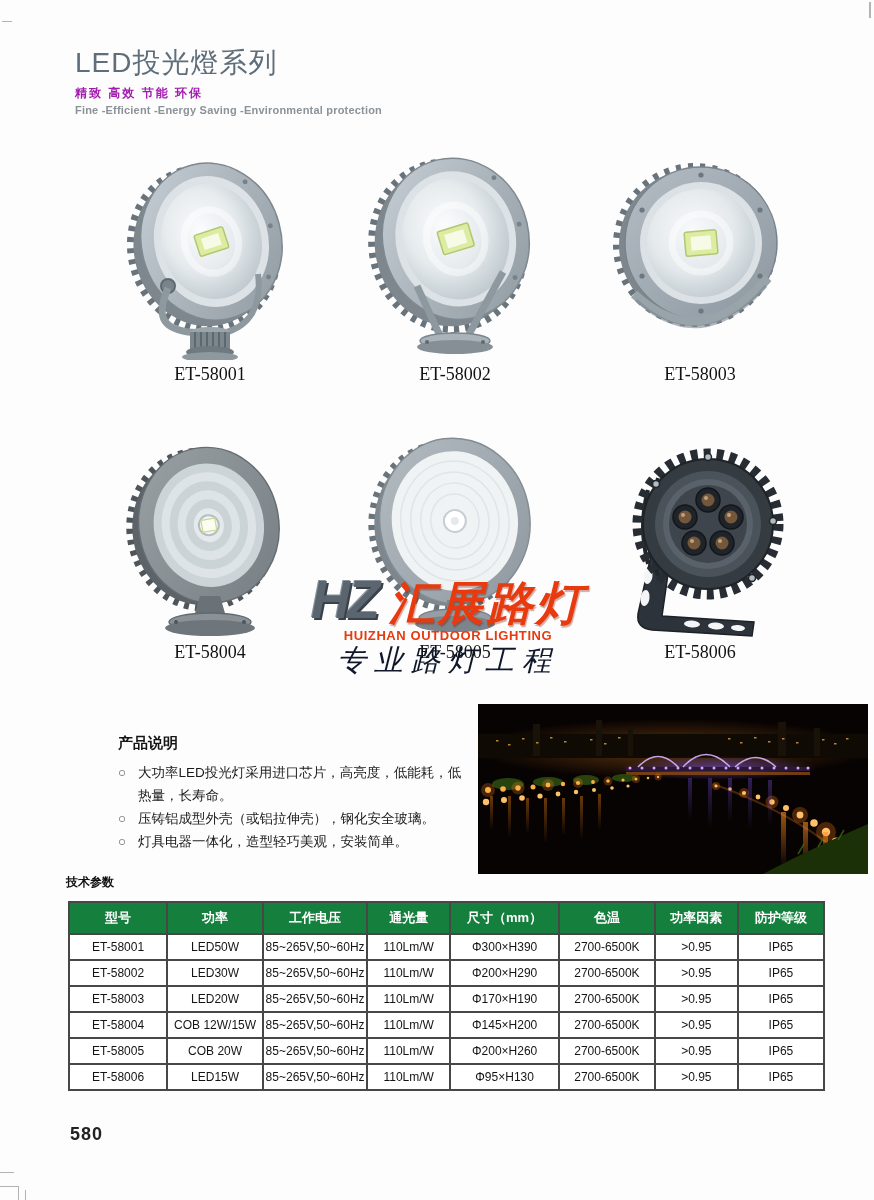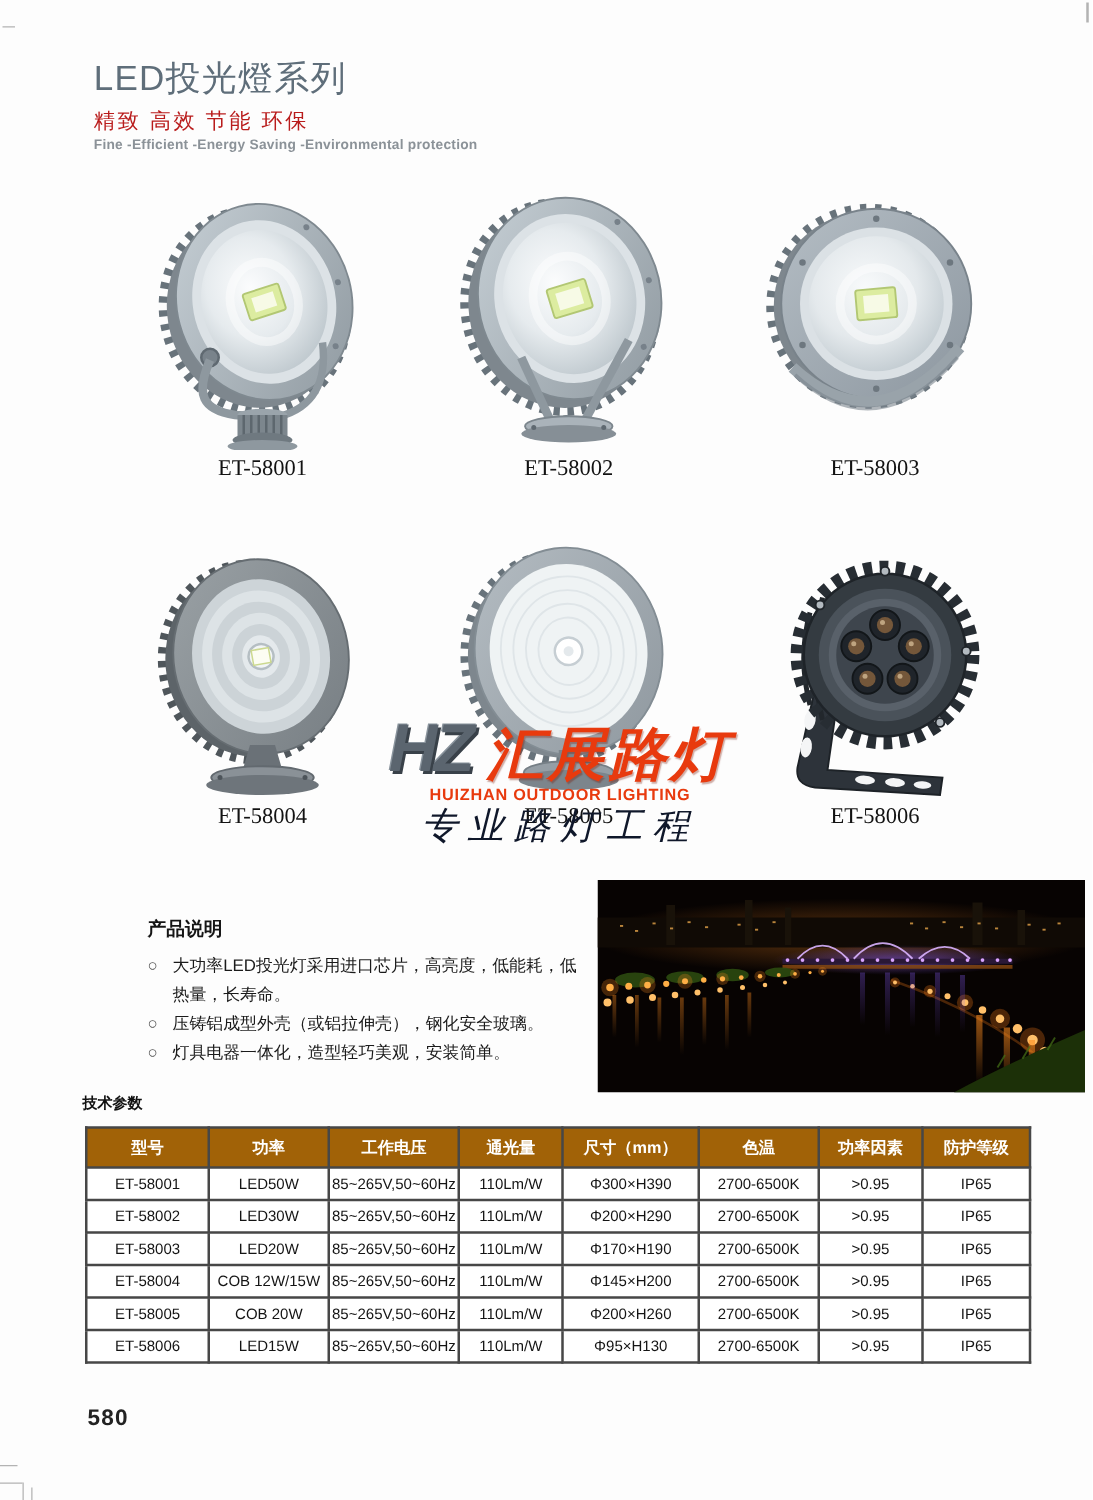--- a/index.html
+++ b/index.html
@@ -5,21 +5,21 @@
   html,body{margin:0;padding:0;background:#ffffff;}
   .sheet{position:relative;width:874px;height:1200px;background:#fdfdfd;overflow:hidden;
          font-family:"Liberation Sans", sans-serif;}
 
   
   .mark{position:absolute;background:#b3b3b3;}
 
   
   .header{position:absolute;left:75px;top:48px;}
   .header .title{font-size:28px;color:#5f6e7a;font-weight:500;letter-spacing:1px;line-height:1.1;}
-  .header .subtitle{font-size:17px;color:#b91c1c;font-weight:400;letter-spacing:2px;margin-top:6px;}
+  .header .subtitle{font-size:12px;color:#a21caf;font-weight:700;letter-spacing:2px;margin-top:6px;}
   .header .subtitle-en{font-size:11px;color:#8b9298;font-weight:700;margin-top:2px;letter-spacing:0.2px;}
 
   
   .prod{position:absolute;width:200px;text-align:center;}
   .prod svg{width:200px;height:212px;display:block;}
   .prod .model{font-family:"Liberation Serif", serif;font-size:18px;color:#121212;margin-top:4px;}
 
   
   .watermark{position:absolute;left:290px;top:533px;width:316px;text-align:center;z-index:6;line-height:1;}
   .wm-row{display:flex;align-items:flex-end;justify-content:center;gap:12px;font-style:italic;}
@@ -40,21 +40,21 @@
   .desc .btxt{flex:1;}
 
   
   .photo{position:absolute;left:478px;top:704px;width:390px;height:170px;}
   .photo svg{width:100%;height:100%;display:block;}
 
   
   .specs-title{position:absolute;left:66px;top:874px;font-size:12px;font-weight:700;color:#111;}
   table.specs{position:absolute;left:68px;top:901px;width:757px;border-collapse:collapse;
               table-layout:fixed;}
-  table.specs th{background:#a16207;color:#fff;font-size:13px;font-weight:700;
+  table.specs th{background:#15803d;color:#fff;font-size:13px;font-weight:700;
                  border:2px solid #474747;padding:6px 1px;}
   table.specs td{background:#fff;color:#141414;font-size:12px;text-align:center;
                  border:2px solid #474747;padding:5px 1px;font-weight:500;}
 
   .page-num{position:absolute;left:70px;top:1124px;font-size:18px;font-weight:700;color:#222;letter-spacing:1px;}
 </style>
 </head>
 <body>
 
 <div class="sheet">

